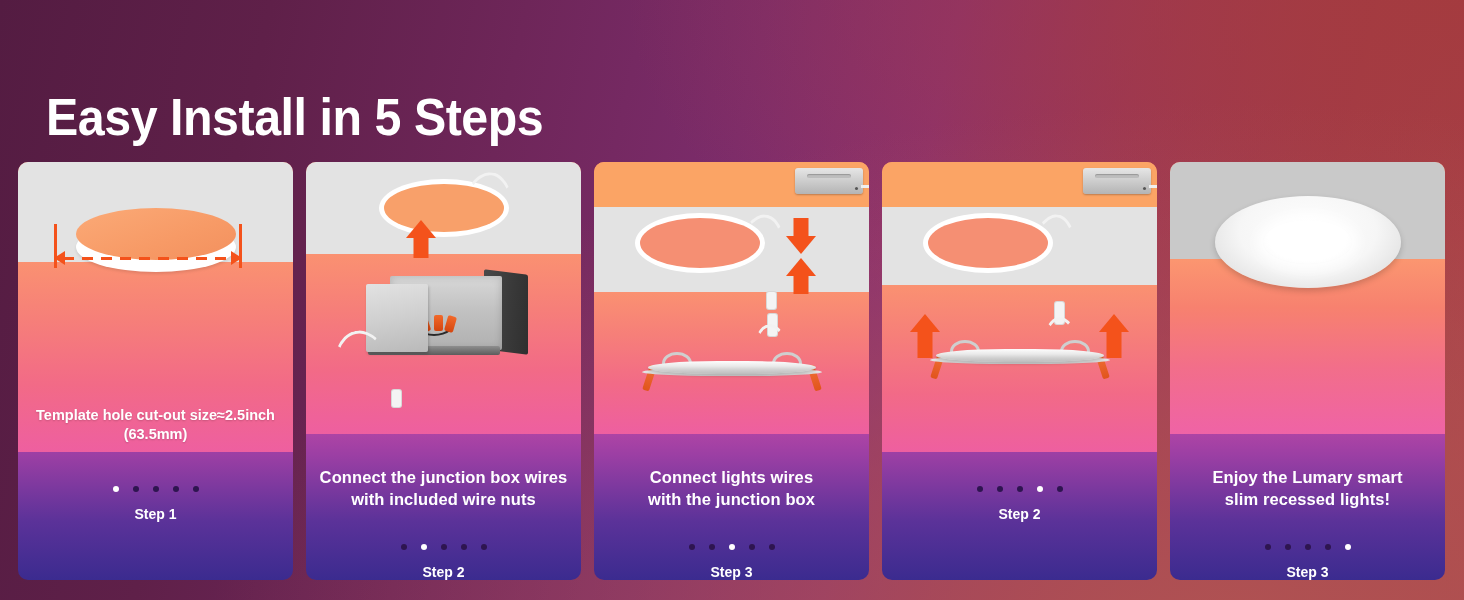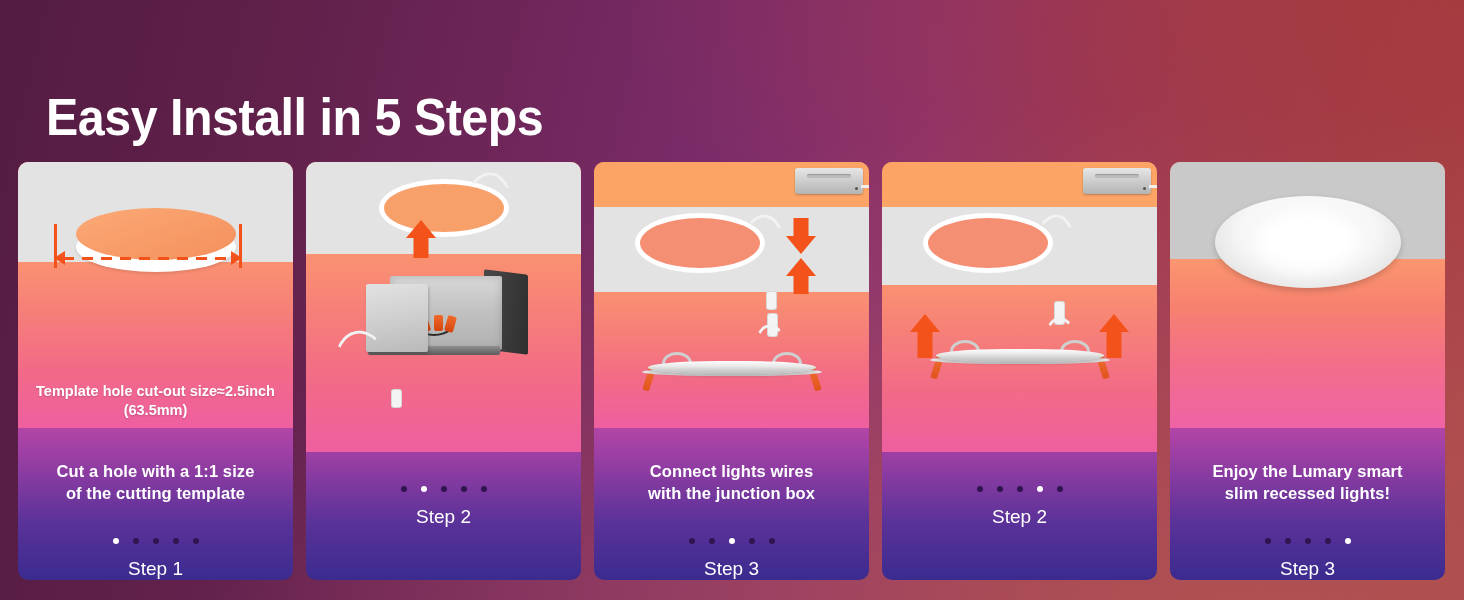--- a/index.html
+++ b/index.html
@@ -139,21 +139,21 @@
     background:radial-gradient(ellipse at 50% 40%,#ffffff 0%,#ffffff 62%,#f7f7f7 100%);
     box-shadow:0 0 14px 6px rgba(255,255,255,.95);}
 
   
   .body{flex:1;display:flex;flex-direction:column;align-items:center;}
   .caption{margin-top:32px;color:#ffffff;font-size:16.5px;line-height:22px;
            text-align:center;font-weight:bold;padding:0 10px;letter-spacing:.1px;}
   .dots{margin-top:34px;display:flex;gap:14px;align-items:center;}
   .dot{width:6px;height:6px;border-radius:50%;background:#2e1550;}
   .dot.on{background:#ffffff;}
-  .steplabel{margin-top:14px;color:#ffffff;font-size:19px;font-weight:normal;}
+  .steplabel{margin-top:14px;color:#ffffff;font-size:14px;font-weight:bold;}
 </style>
 </head>
 <body>
 
 <div class="stage">
 
   <div class="title">Easy Install in 5 Steps</div>
 
   <div class="cards">
 
@@ -172,21 +172,20 @@
           <div class="cap r"></div>
           <div class="mline"></div>
           <div class="mhead l"></div>
           <div class="mhead r"></div>
         </div>
 
         <div class="art-caption">Template hole cut-out size≈2.5inch<br>(63.5mm)</div>
       </div>
 
       <div class="body">
-        <div class="caption">Cut a hole with a 1:1 size<br>of the cutting template</div>
         <div class="dots">
           <span class="dot on"></span>
           <span class="dot"></span>
           <span class="dot"></span>
           <span class="dot"></span>
           <span class="dot"></span>
         </div>
         <div class="steplabel">Step 1</div>
       </div>
     </div>
@@ -215,20 +214,21 @@
           <div class="nut" style="left:68px;top:39px;"></div>
           <div class="nut" style="left:80px;top:40px;transform:rotate(16deg);"></div>
           <div class="jb-front"></div>
         </div>
 
         <div class="wire" style="left:28px;top:168px;width:56px;height:90px;transform:rotate(-12deg);"></div>
         <div class="plug" style="left:86px;top:228px;"></div>
       </div>
 
       <div class="body">
+        <div class="caption">Connect the junction box wires<br>with included wire nuts</div>
         <div class="dots">
           <span class="dot"></span>
           <span class="dot on"></span>
           <span class="dot"></span>
           <span class="dot"></span>
           <span class="dot"></span>
         </div>
         <div class="steplabel">Step 2</div>
       </div>
     </div>

